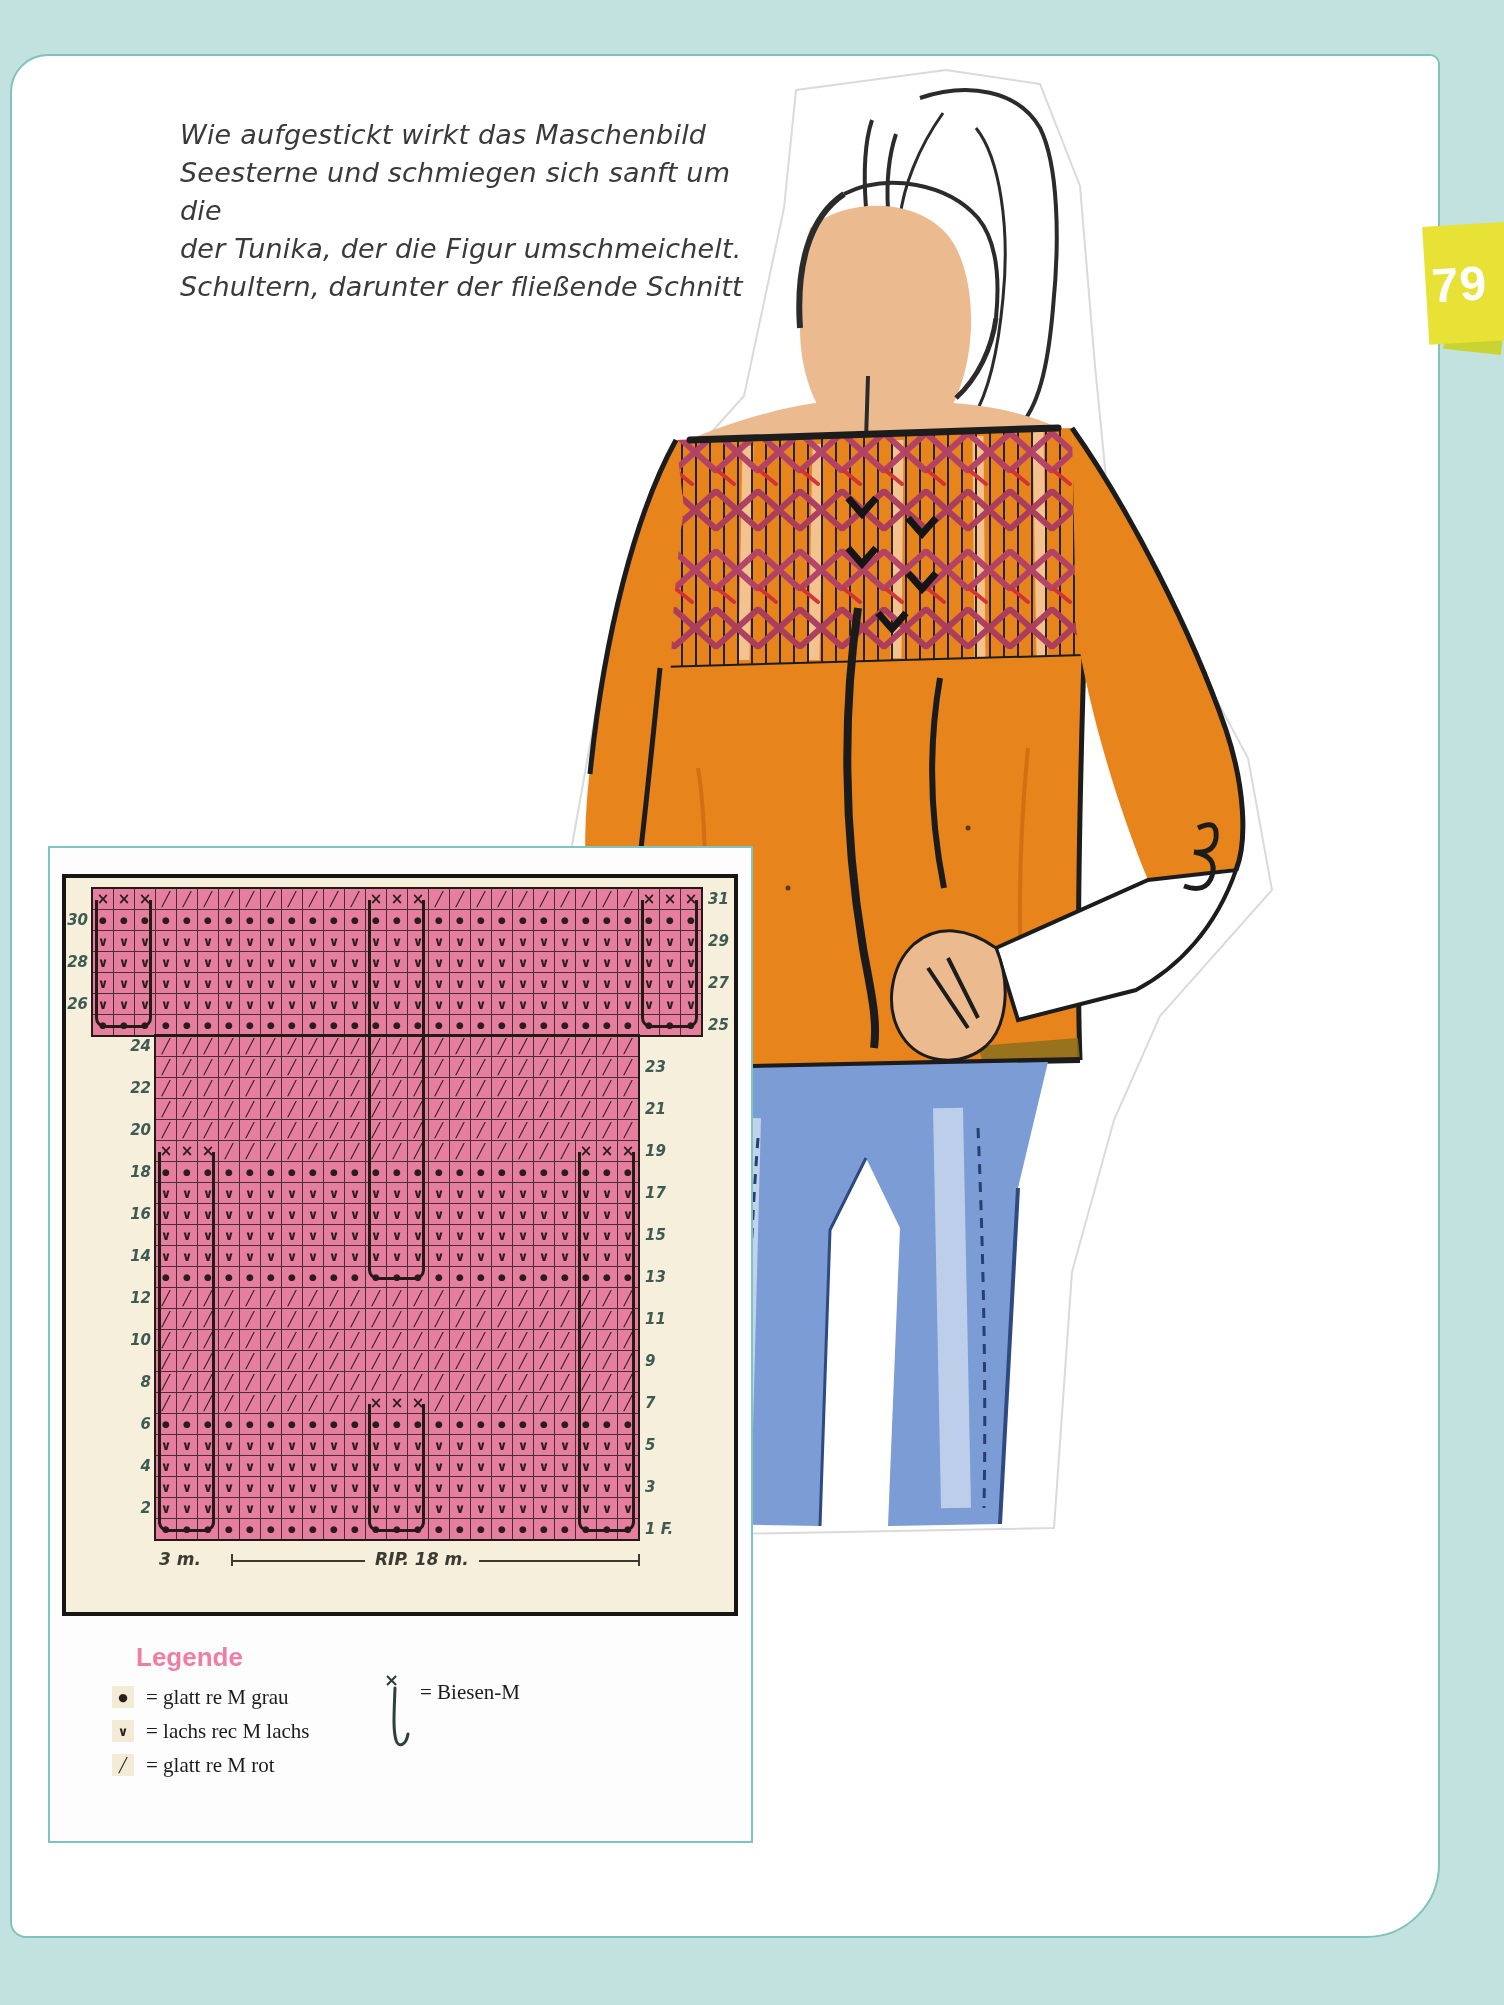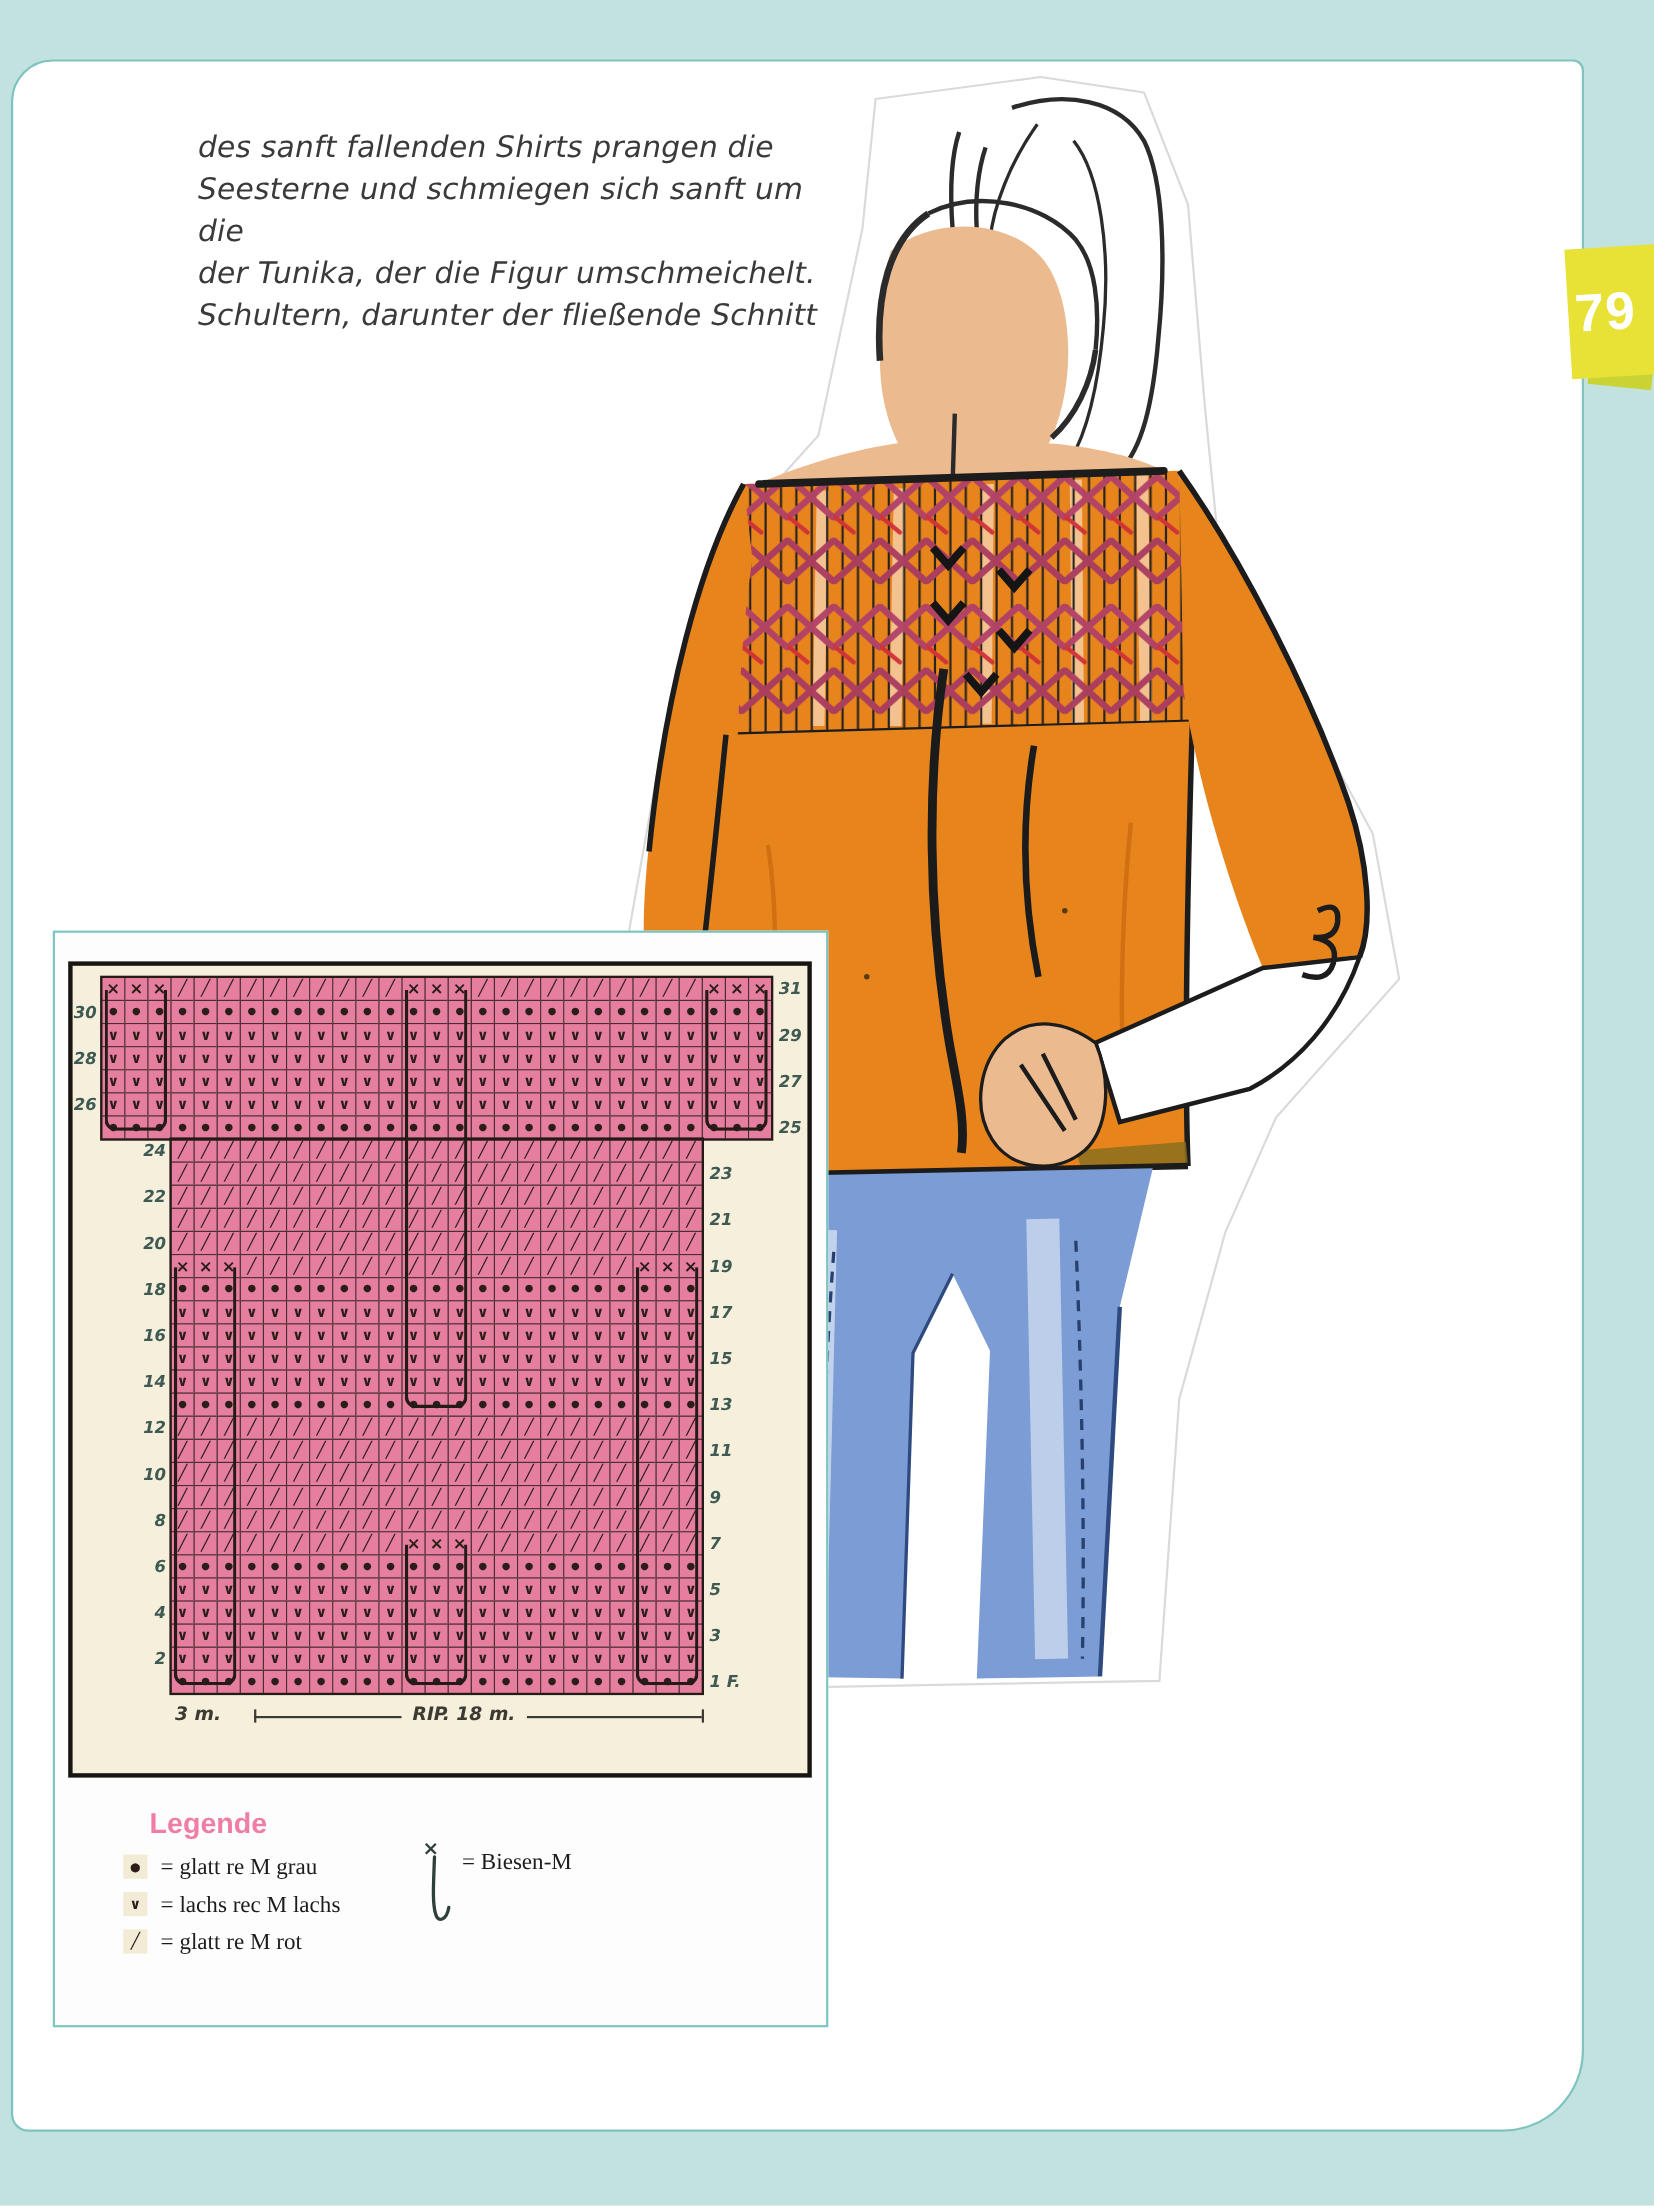--- a/index.html
+++ b/index.html
@@ -186,21 +186,21 @@
     <path d="M400 1040 L408 1440" stroke="rgba(255,255,255,.5)" stroke-width="30"></path>
     <path d="M150 1120 L160 1456 M452 1456 L470 1120" stroke="#2e4a80" stroke-width="4" fill="none"></path>
     <path d="M318 1090 L282 1162 L272 1458" stroke="#2e4a80" stroke-width="3" fill="none"></path>
     <path d="M210 1070 C200 1200 198 1330 200 1440" stroke="#27406f" stroke-width="3" stroke-dasharray="10 8" fill="none"></path>
     <path d="M430 1060 C436 1200 438 1330 436 1440" stroke="#27406f" stroke-width="3" stroke-dasharray="10 8" fill="none"></path>
   </g>
 </svg>
 
 <div class="intro">
   <div>
-      <div class="introline">des sanft fallenden Shirts prangen die</div>
+      <div class="introline">Wie aufgestickt wirkt das Maschenbild</div>
       <div class="introline">Seesterne und schmiegen sich sanft um die</div>
       <div class="introline">der Tunika, der die Figur umschmeichelt.</div>
       <div class="introline">Schultern, darunter der fließende Schnitt</div>
     </div>
 </div>
 
 <div class="tab2"></div>
 <div class="tab">
   <span class="num">79</span>
 </div>

